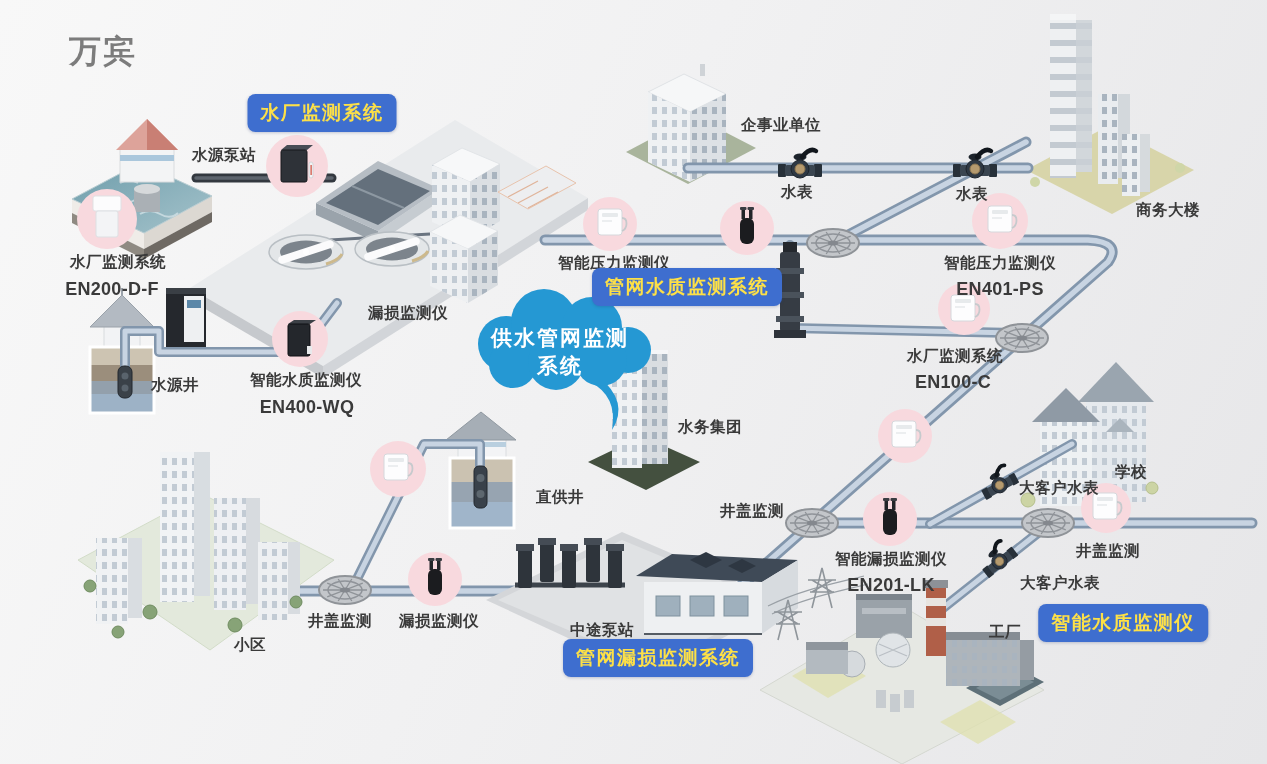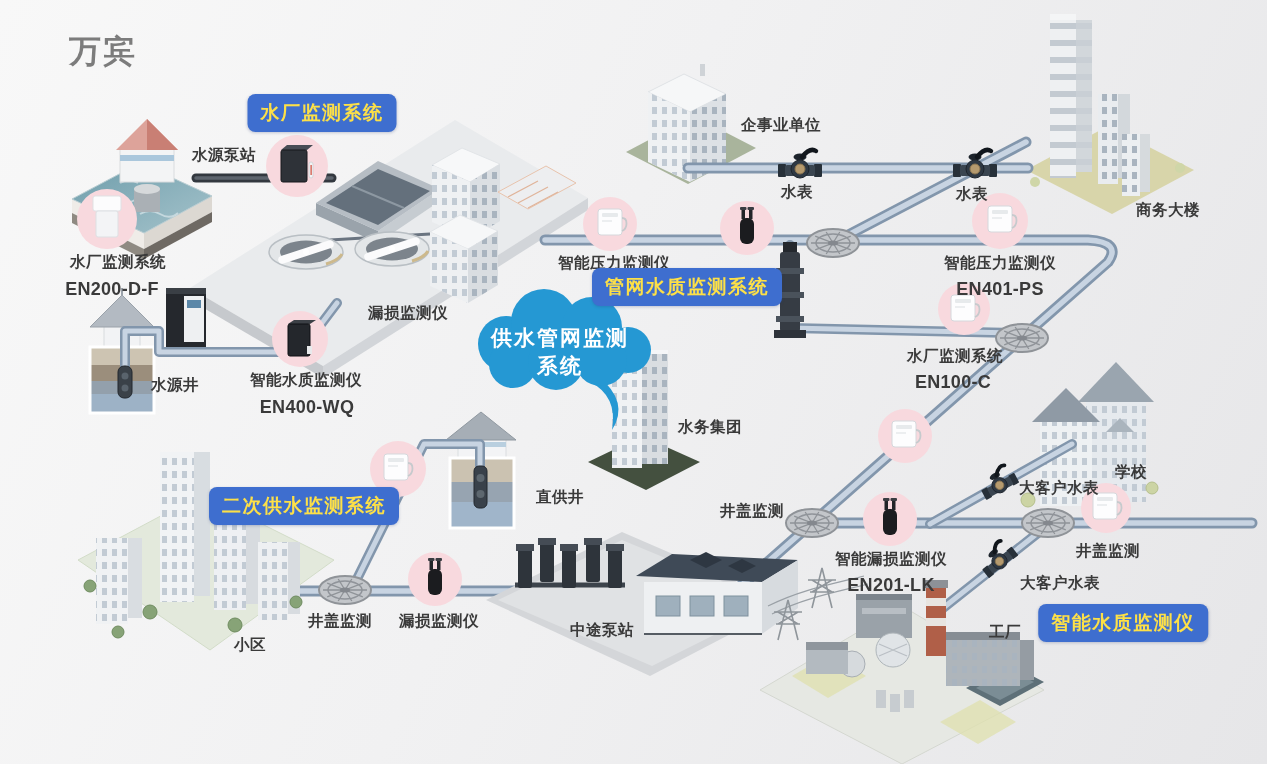--- a/index.html
+++ b/index.html
@@ -443,21 +443,21 @@
       <circle cx="601" cy="360" r="26"></circle>
     </g>
   </svg>
 
   <div id="logo">
     <span class="brand-cn">万宾</span>
   </div>
 
   <div class="pill" style="left:322px;top:113px">水厂监测系统</div>
   <div class="pill" style="left:687px;top:287px">管网水质监测系统</div>
-  <div class="pill" style="left:304px;top:506px">二次供水监测系统</div>
+  <div class="pill" style="left:658px;top:658px">管网漏损监测系统</div>
   <div class="pill" style="left:1123px;top:623px">智能水质监测仪</div>
 
   <div class="cloud-text" style="left:560px;top:338px">供水管网监测</div>
   <div class="cloud-text" style="left:560px;top:366px">系统</div>
 
   <div class="lbl" style="left:224px;top:155px">水源泵站</div>
   <div class="lbl" style="left:118px;top:262px">水厂监测系统</div>
   <div class="lbl code" style="left:112px;top:289px">EN200-D-F</div>
   <div class="lbl" style="left:175px;top:385px">水源井</div>
   <div class="lbl" style="left:306px;top:380px">智能水质监测仪</div>

